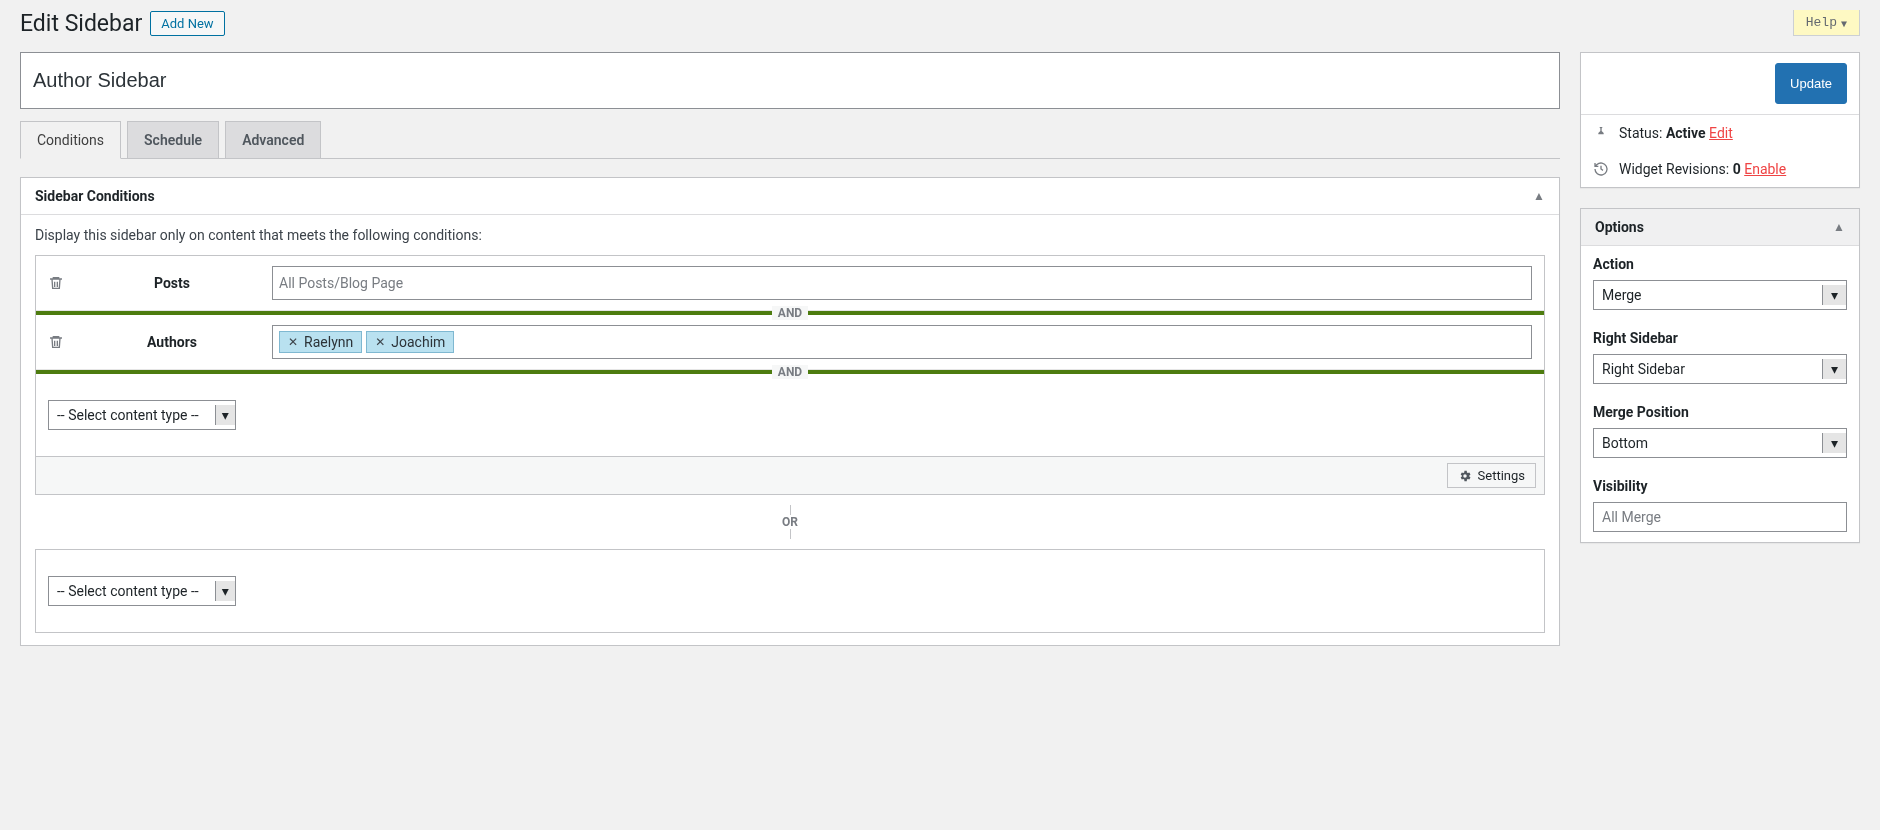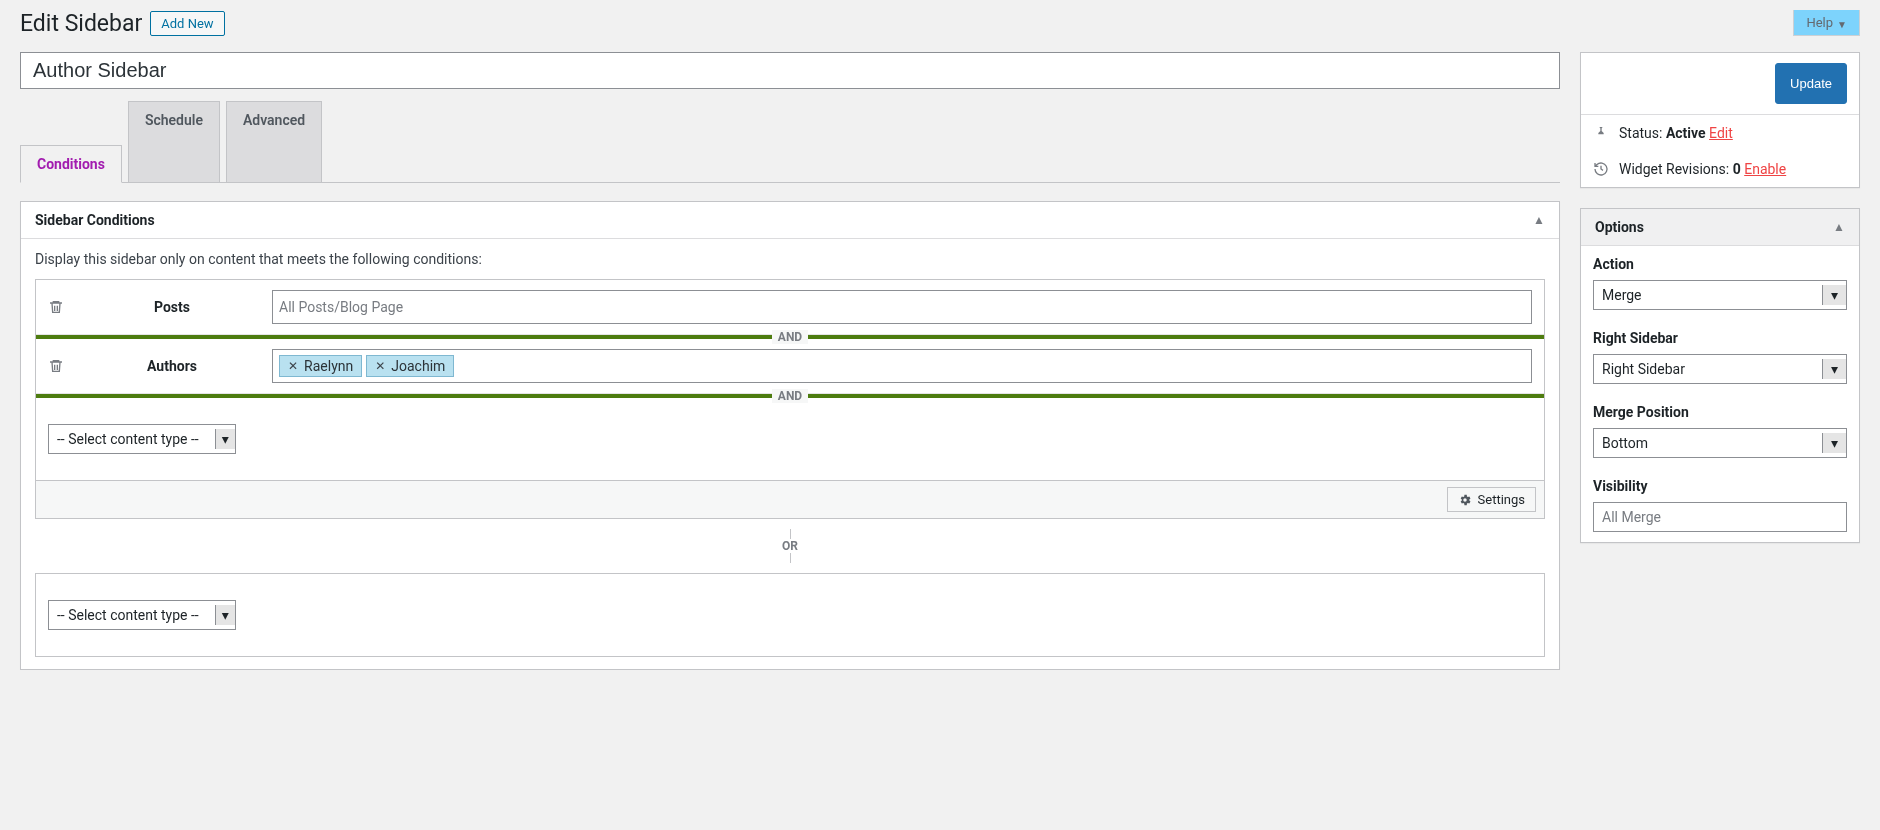--- a/index.html
+++ b/index.html
@@ -1,37 +1,37 @@
 <!DOCTYPE html>
 <html><head>
 <meta charset="utf-8">
 <style>
 * { box-sizing: border-box; margin: 0; padding: 0; }
 body { font-family: -apple-system, BlinkMacSystemFont, "Segoe UI", Roboto, sans-serif; background: #f1f1f1; color: #1d2327; font-size: 13px; }
 
 .wrap { padding: 10px 20px 0 20px; }
 
 .header-row { display: flex; justify-content: space-between; align-items: flex-start; }
-.help-tab { background: #7dd3fc; border: 1px solid #ccd0d4; border-top: none; padding: 5px 12px; font-size: 13px; color: #646970; cursor: pointer; display: inline-flex; align-items: flex-end; gap: 4px; }
+.help-tab { background: #fef9c3; border: 1px solid #ccd0d4; border-top: none; padding: 5px 12px; font-size: 13px; color: #646970; cursor: pointer; display: inline-flex; align-items: flex-end; gap: 4px; font-family: Liberation Mono, monospace; }
 .help-tab .arrow { font-size: 10px; }
 
 h1.page-title { font-size: 23px; font-weight: 400; color: #1d2327; display: inline-block; margin: 0 8px 0 0; }
 .add-new-btn { display: inline-block; background: #f6f7f7; border: 1px solid #0071a1; color: #0071a1; padding: 4px 10px; font-size: 13px; border-radius: 2px; cursor: pointer; vertical-align: middle; }
 
 .title-row { display: flex; align-items: center; margin-bottom: 15px; }
 
 .layout { display: flex; gap: 20px; }
 .main-col { flex: 1; min-width: 0; }
 .side-col { width: 280px; flex-shrink: 0; }
 
-.title-input { width: 100%; padding: 6px 12px; font-size: 20px; border: 1px solid #8c8f94; background: #fff; color: #2c3338; }
+.title-input { width: 100%; padding: 16px 12px; font-size: 20px; border: 1px solid #8c8f94; background: #fff; color: #2c3338; }
 
 .tabs { display: flex; margin-top: 12px; border-bottom: 1px solid #c3c4c7; }
 .tab { padding: 10px 16px; font-size: 14px; background: #dcdcde; border: 1px solid #c3c4c7; border-bottom: none; margin-right: 6px; color: #50575e; cursor: pointer; font-weight: 600; }
-.tab.active { background: #f1f1f1; border-bottom: 1px solid #f1f1f1; margin-bottom: -1px; font-weight: 700; color: #a21caf; margin-top: 44px; }
+.tab.active { background: #f1f1f1; border-bottom: 1px solid #f1f1f1; margin-bottom: -1px; font-weight: 400; color: #404040; }
 
 .postbox { background: #fff; border: 1px solid #c3c4c7; box-shadow: 0 1px 1px rgba(0,0,0,.04); margin-top: 18px; }
 .postbox-header { display: flex; justify-content: space-between; align-items: center; padding: 10px 14px; border-bottom: 1px solid #dcdcde; }
 .postbox-header h2 { font-size: 14px; font-weight: 700; }
 .toggle-arrow { cursor: pointer; color: #787c82; font-size: 12px; }
 .postbox-inside { padding: 12px 14px; }
 
 .conditions-intro { font-size: 14px; color: #3c434a; margin-bottom: 12px; }
 
 .group { background: #f6f7f7; border: 1px solid #c3c4c7; border-radius: 0; }

